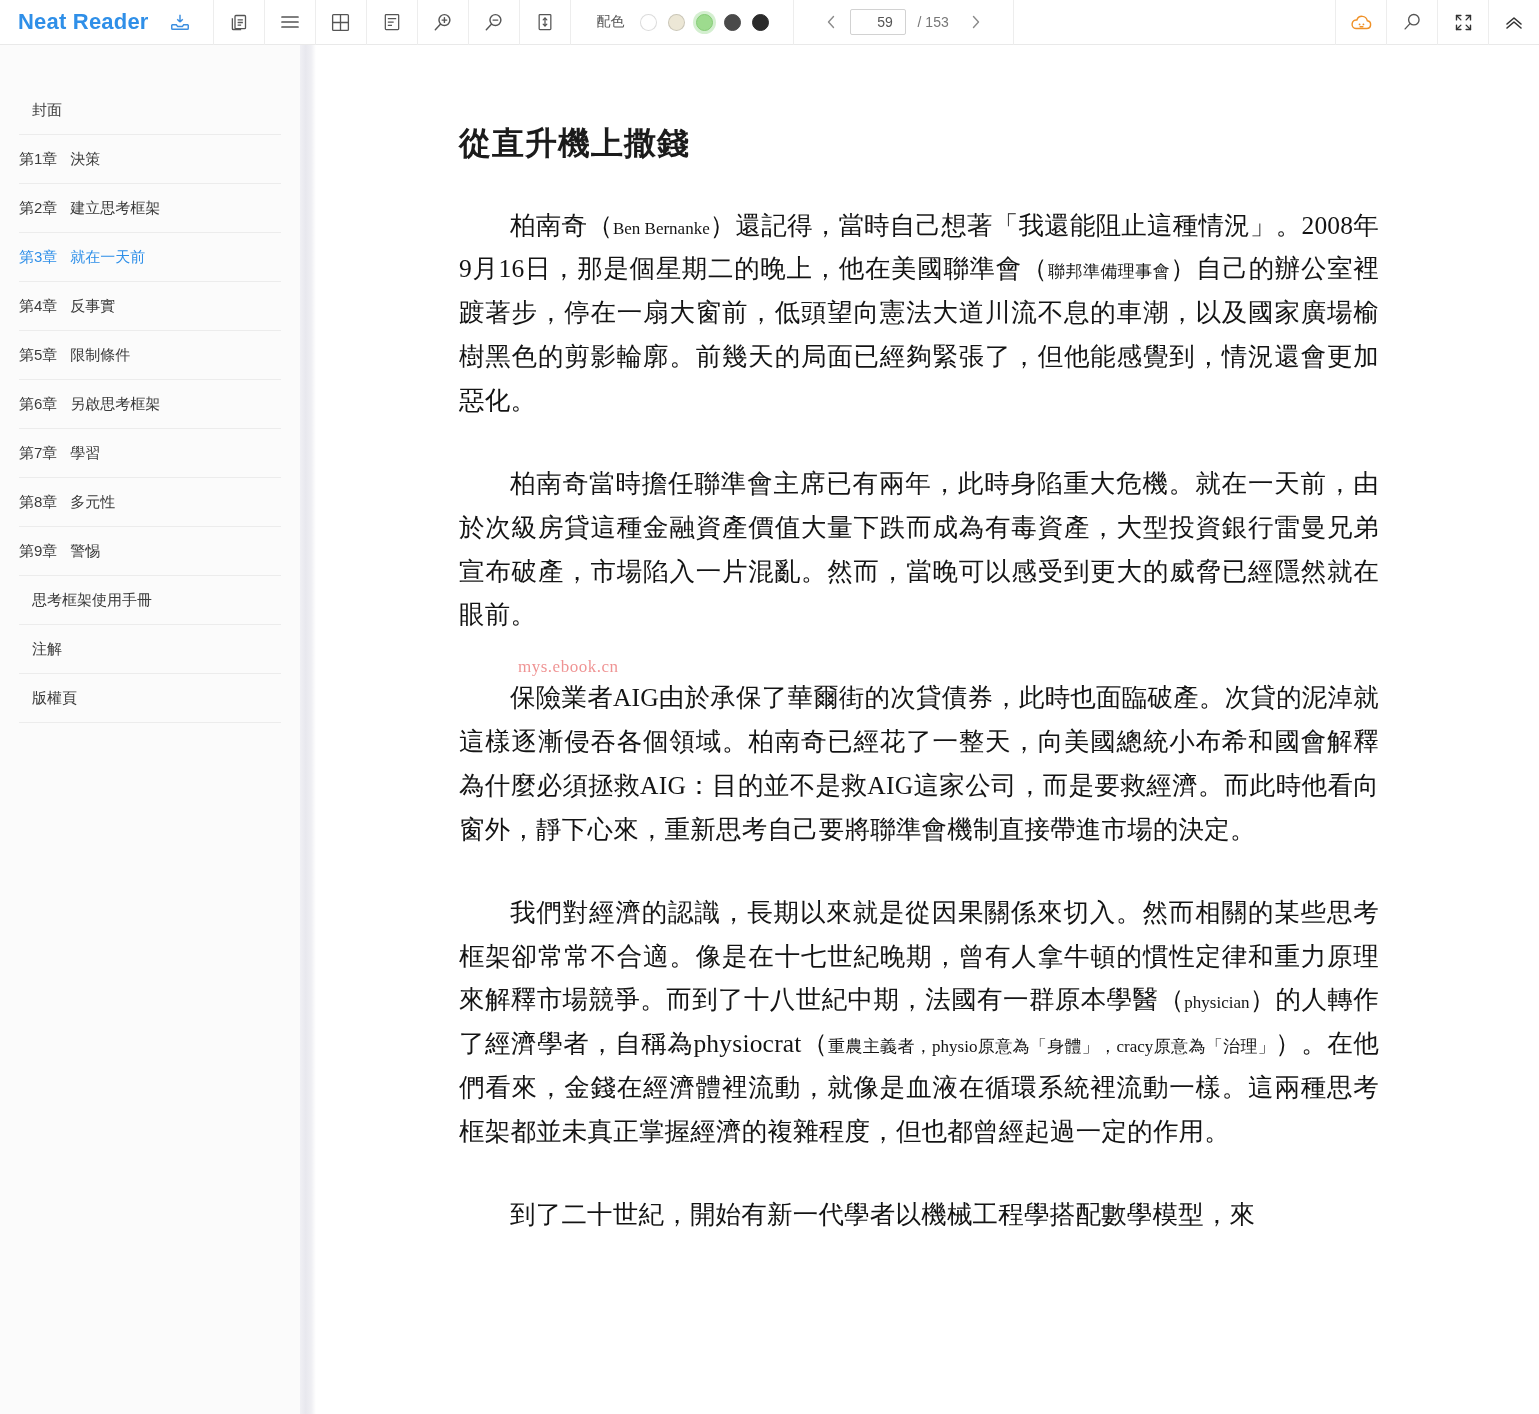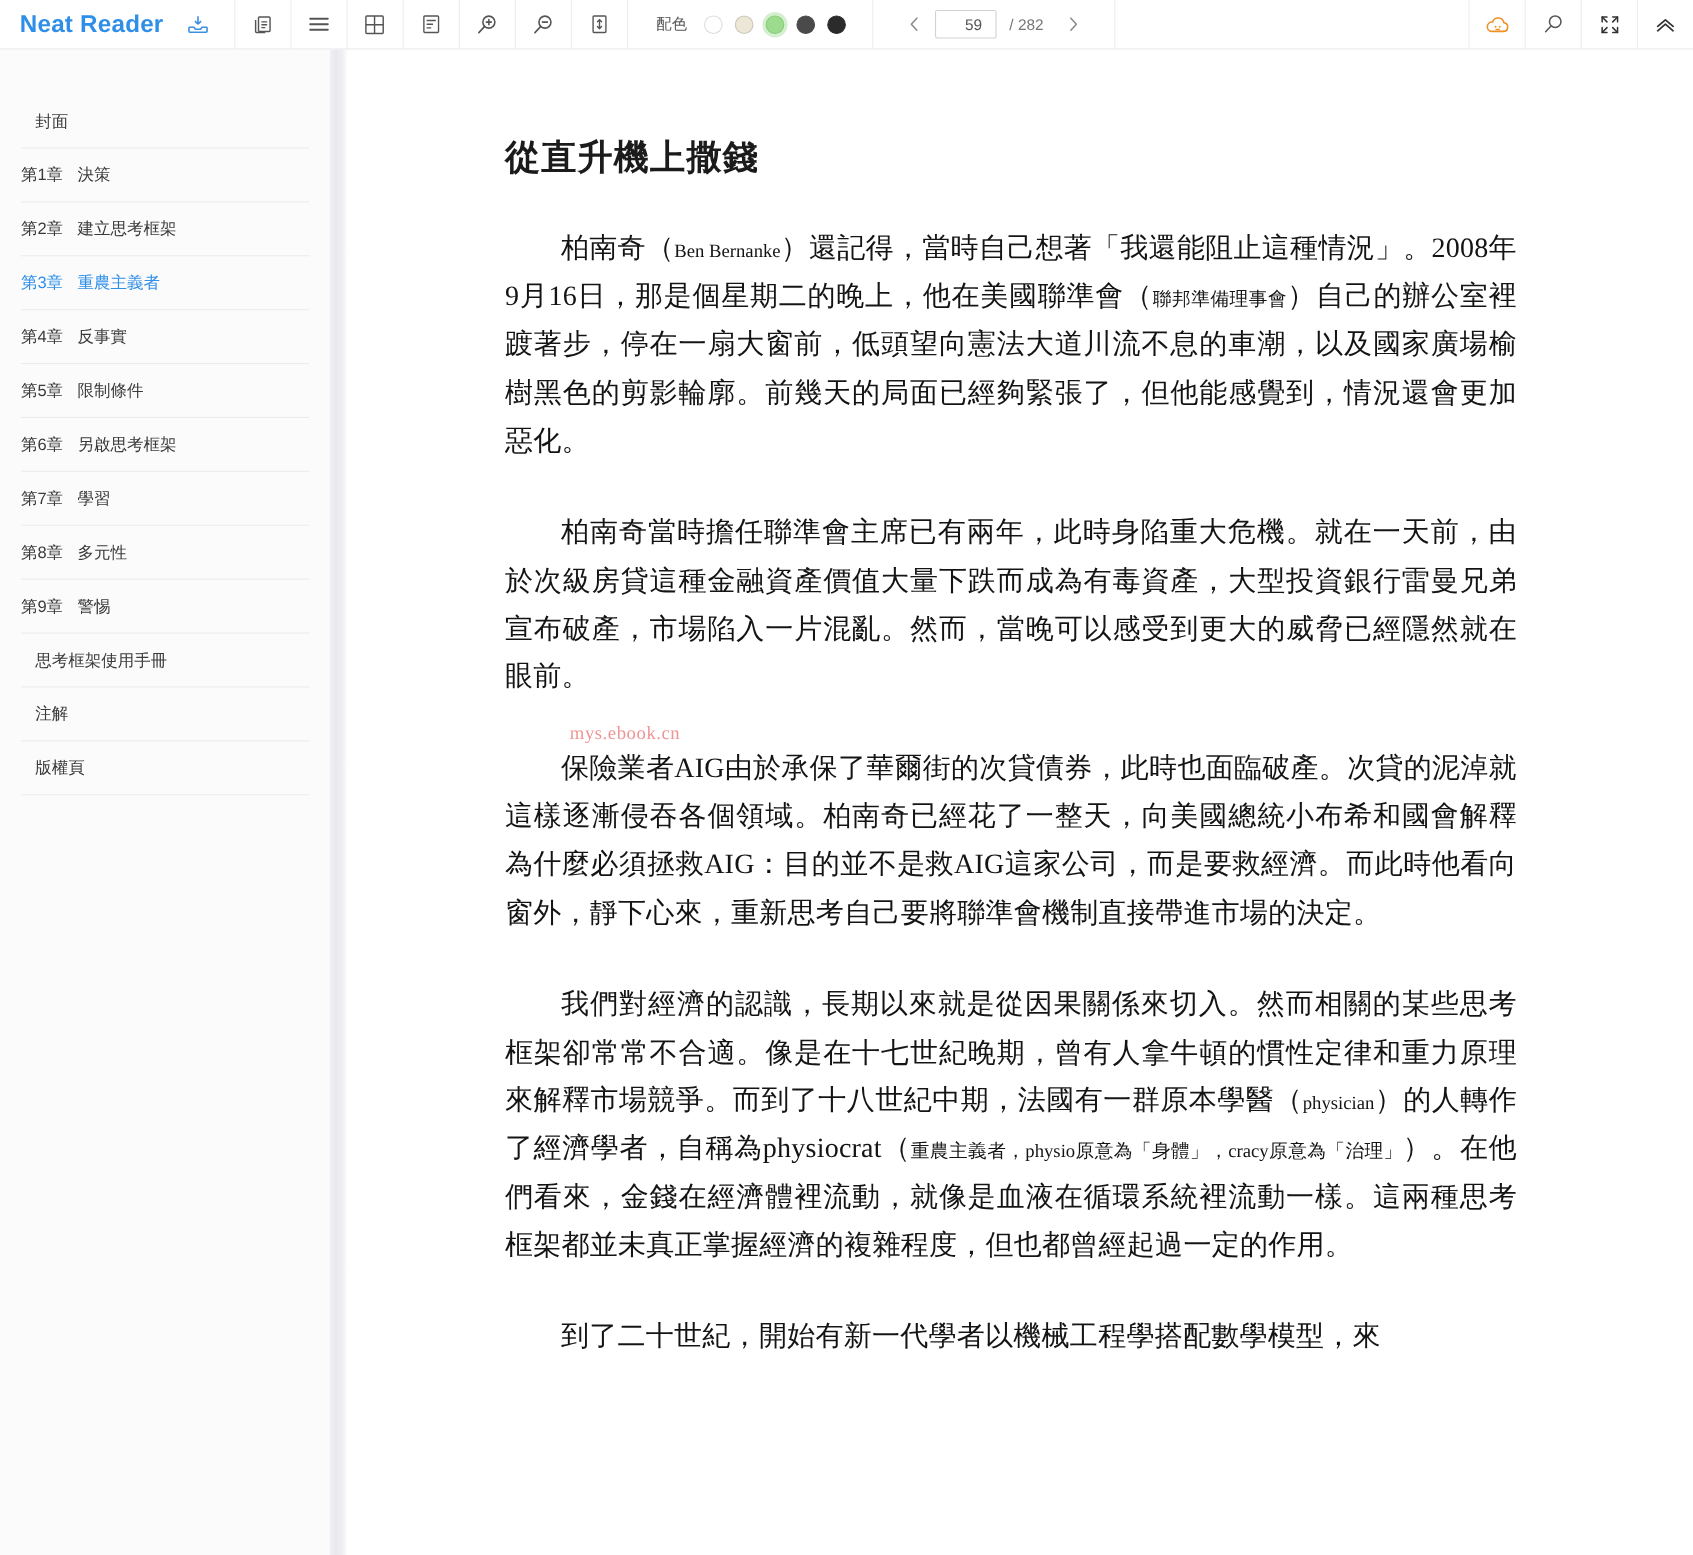--- a/index.html
+++ b/index.html
@@ -282,21 +282,21 @@
     <span class="swatch" style="background:#2b2b2b;border-color:#2b2b2b"></span>
   </div>
 
   <div class="tb-cell tb-pager">
     <span class="pg-arrow">
       <svg width="16" height="18" viewBox="0 0 16 18" stroke="#8a8a8a" stroke-width="1.4" fill="none" stroke-linecap="round" stroke-linejoin="round">
         <path d="M10.5 3.5 5.5 9l5 5.5"></path>
       </svg>
     </span>
     <span class="pg-box">59</span>
-    <span class="pg-total">/ 282</span>
+    <span class="pg-total">/ 153</span>
     <span class="pg-arrow">
       <svg width="16" height="18" viewBox="0 0 16 18" stroke="#8a8a8a" stroke-width="1.4" fill="none" stroke-linecap="round" stroke-linejoin="round">
         <path d="M5.5 3.5 10.5 9l-5 5.5"></path>
       </svg>
     </span>
   </div>
 
   <div class="tb-spacer"></div>
 
   <div class="tb-right-group">
@@ -346,21 +346,21 @@
     <div class="toc-item">
         <span class="num">第1章</span>
         <span>決策</span>
       </div>
     <div class="toc-item">
         <span class="num">第2章</span>
         <span>建立思考框架</span>
       </div>
     <div class="toc-item active">
         <span class="num">第3章</span>
-        <span>重農主義者</span>
+        <span>就在一天前</span>
       </div>
     <div class="toc-item">
         <span class="num">第4章</span>
         <span>反事實</span>
       </div>
     <div class="toc-item">
         <span class="num">第5章</span>
         <span>限制條件</span>
       </div>
     <div class="toc-item">

